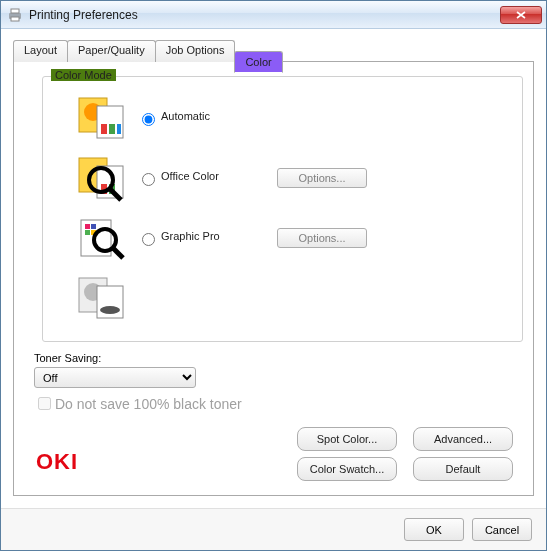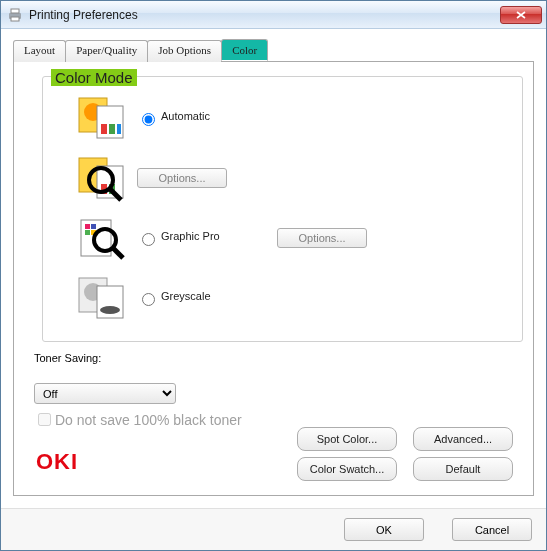--- a/index.html
+++ b/index.html
@@ -70,27 +70,26 @@
     border-bottom: none;
     background: linear-gradient(#fdfdfd, #ececec);
     margin-right: -1px;
     font-size: 11px;
     color: #222;
     cursor: pointer;
     border-top-left-radius: 3px;
     border-top-right-radius: 3px;
     position: relative;
     top: 1px;
-    font-family: Liberation Serif, serif;
   }
   .tab.active {
-    background: #14b8a6;
+    background: #8b5cf6;
     border-bottom: 1px solid #fff;
     z-index: 3;
-    top: 0;
+    top: 12px;
     padding-top: 4px;
   }
   .tabpanel {
     border: 1px solid #aaa;
     flex: 1;
     padding: 8px 10px 10px 28px;
     background: #fff;
     position: relative;
     display: flex;
     flex-direction: column;
@@ -99,23 +98,23 @@
     border: 1px solid #d0d0d0;
     border-radius: 3px;
     padding: 12px 8px 12px 8px;
     position: relative;
     margin-top: 6px;
   }
   .group-legend {
     position: absolute;
     top: -8px;
     left: 8px;
-    background: #84cc16;
+    background: #4d7c0f;
     padding: 0 4px;
-    font-size: 15px;
+    font-size: 11px;
     color: #222;
   }
   .mode-row {
     display: flex;
     align-items: center;
     height: 58px;
     margin-bottom: 2px;
   }
   .mode-icon {
     width: 50px;
@@ -143,30 +142,30 @@
     background: linear-gradient(#fdfdfd, #e9e9e9);
     font-size: 11px;
     color: #808080;
     cursor: default;
   }
   .bottom-area {
     margin-top: 10px;
   }
   .toner-label {
     font-size: 11px;
-    margin-bottom: 19px;
+    margin-bottom: 3px;
     margin-left: -8px;
   }
   .toner-row {
     display: flex;
     align-items: center;
     margin-left: -8px;
   }
   .toner-select {
-    width: 142px;
+    width: 162px;
     height: 21px;
     font-size: 11px;
     border: 1px solid #adadad;
     border-radius: 3px;
     background: linear-gradient(#fdfdfd, #e9e9e9);
     padding-left: 4px;
   }
   .chk-row {
     display: flex;
     align-items: center;
@@ -206,28 +205,27 @@
     height: 42px;
     border-top: 1px solid #e0e0e0;
     display: flex;
     justify-content: flex-end;
     align-items: center;
     padding-right: 14px;
     gap: 8px;
     background: #f7f7f7;
   }
   .dlg-btn {
-    width: 80px;
+    width: 60px;
     height: 23px;
     border: 1px solid #adadad;
     border-radius: 3px;
     background: linear-gradient(#fdfdfd, #e9e9e9);
     font-size: 11px;
     cursor: pointer;
-    margin-left: 20px;
   }
 </style>
 </head>
 <body>
 
 <div class="window">
 
   <div class="titlebar">
     <span class="app-icon">
       <svg viewBox="0 0 16 16">
@@ -279,20 +277,24 @@
           <span class="mode-icon">
             <svg viewBox="0 0 50 48">
                 <rect x="2" y="4" width="28" height="34" fill="#ffd54a" stroke="#c89b1c"></rect>
                 <rect x="20" y="12" width="26" height="32" fill="#fff" stroke="#888"></rect>
                 <rect x="24" y="30" width="6" height="10" fill="#e53935"></rect>
                 <rect x="32" y="30" width="6" height="10" fill="#43a047"></rect>
                 <circle cx="24" cy="26" r="12" fill="none" stroke="#000" stroke-width="4"></circle>
                 <line x1="32" y1="34" x2="44" y2="46" stroke="#000" stroke-width="5"></line>
               </svg>
           </span>
+          <div class="radio-wrap">
+            <input type="radio" name="cmode" style="">
+            <label>Office Color</label>
+          </div>
           <button class="opt-btn" disabled="">Options...</button>
         </div>
 
         <div class="mode-row">
           <span class="mode-icon">
             <svg viewBox="0 0 50 48">
                 <rect x="4" y="6" width="30" height="36" fill="#fff" stroke="#888"></rect>
                 <rect x="8" y="10" width="5" height="5" fill="#e91e63"></rect>
                 <rect x="14" y="10" width="5" height="5" fill="#3f51b5"></rect>
                 <rect x="8" y="16" width="5" height="5" fill="#4caf50"></rect>
@@ -311,24 +313,20 @@
 
         <div class="mode-row">
           <span class="mode-icon">
             <svg viewBox="0 0 50 48">
                 <rect x="2" y="4" width="28" height="34" fill="#eee" stroke="#999"></rect>
                 <circle cx="16" cy="18" r="9" fill="#bbb"></circle>
                 <rect x="20" y="12" width="26" height="32" fill="#fff" stroke="#888"></rect>
                 <ellipse cx="33" cy="36" rx="10" ry="4" fill="#555"></ellipse>
               </svg>
           </span>
-          <div class="radio-wrap">
-            <input type="radio" name="cmode" style="">
-            <label>Greyscale</label>
-          </div>
         </div>
       </div>
 
       <div class="bottom-area">
         <div class="toner-label">Toner Saving:</div>
         <div class="toner-row">
           <select class="toner-select">
             <option>Off</option>
           </select>
         </div>

